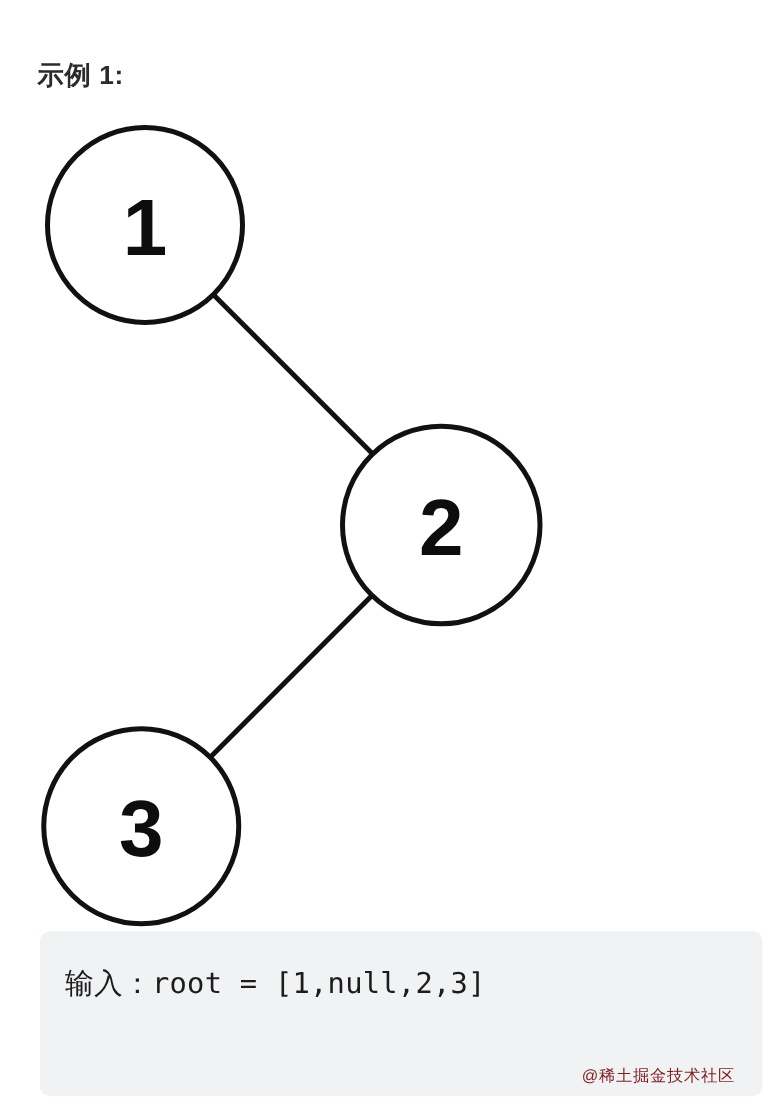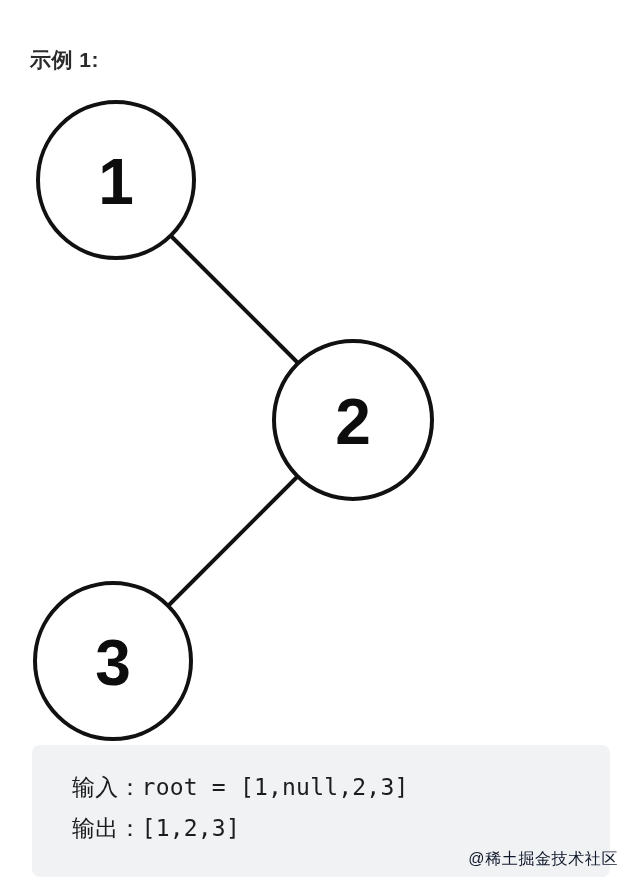--- a/index.html
+++ b/index.html
@@ -72,30 +72,29 @@
     box-sizing: border-box;
     padding: 22px 0 0 20px;
   }
   .code-line {
     font-family: "DejaVu Sans Mono", "Liberation Mono", monospace;
     font-size: 23px;
     line-height: 41px;
     color: #1c1c1c;
     white-space: pre;
     letter-spacing: 0.2px;
-    margin-left: 20px;
   }
 
   
   #watermark {
     position: absolute;
-    right: 4px;
+    right: 34px;
     bottom: 20px;
-    font-size: 16px;
-    color: #0f172a;
+    font-size: 13px;
+    color: #7f1d1d;
     letter-spacing: 0.6px;
     white-space: nowrap;
     pointer-events: none;
   }
 </style>
 </head>
 <body>
 
 <div id="example-heading">示例 1:</div>
 
@@ -117,16 +116,15 @@
 
     <g>
       <circle class="tree-node-circle" cx="113" cy="581" r="78"></circle>
       <text class="tree-node-label" x="113" y="583">3</text>
     </g>
   </svg>
 </div>
 
 <div id="code-block">
   <div class="code-line">输入：root = [1,null,2,3]</div>
-  <div class="code-line">输出：[1,2,3]</div>
 </div>
 
 <div id="watermark">@稀土掘金技术社区</div>
 
 </body></html>

